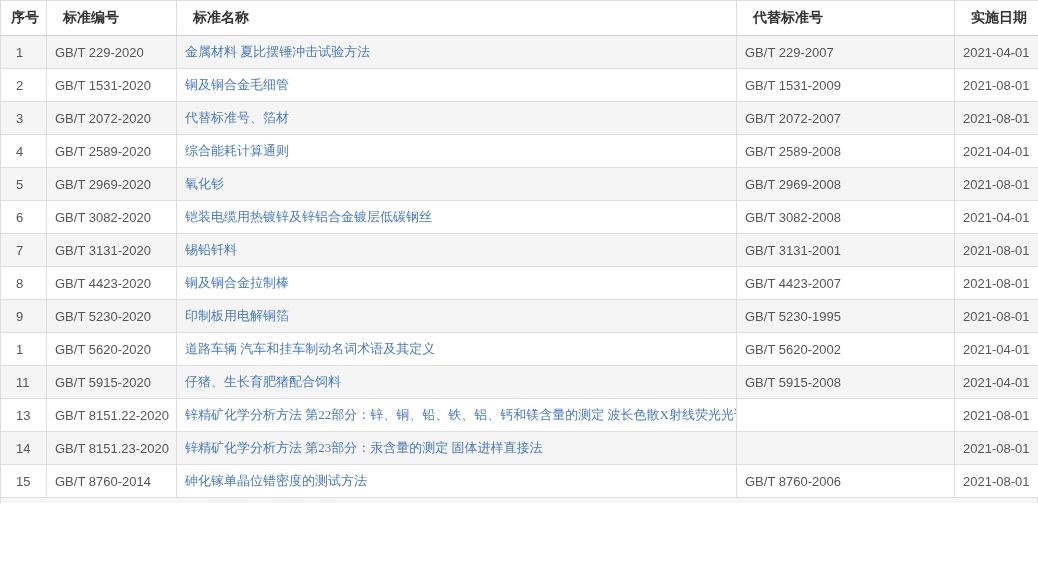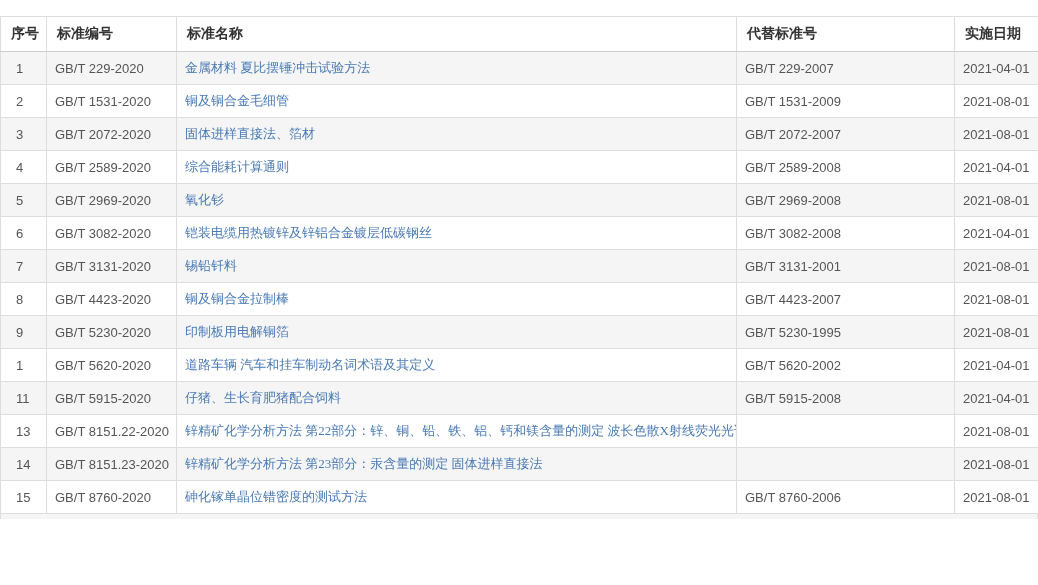--- a/index.html
+++ b/index.html
@@ -11,21 +11,20 @@
     --body-text: #555555;
   }
   * { box-sizing: border-box; }
   html, body { margin: 0; padding: 0; background: #ffffff; }
   body { font-family: "Liberation Sans", "DejaVu Sans", sans-serif; }
   .page {
     width: 1038px;
     height: 509px;
     overflow: hidden;
     background: #ffffff;
-    margin-top: 16px;
   }
   table.standards {
     border-collapse: collapse;
     table-layout: fixed;
     width: 1038px;
     font-size: 13px;
   }
   table.standards th,
   table.standards td {
     border: 1px solid var(--border-color);
@@ -35,21 +34,21 @@
     vertical-align: middle;
   }
   table.standards th {
     height: 35px;
     text-align: left;
     font-size: 14px;
     font-weight: bold;
     color: var(--header-text);
     background: #ffffff;
     border-bottom: 1px solid var(--header-border-color);
-    padding-left: 10px;
+    padding-left: 16px;
   }
   table.standards td {
     height: 33px;
     color: var(--body-text);
   }
   table.standards td:first-child { padding-left: 15px; }
   table.standards th:first-child { padding-left: 10px; }
   tbody tr:nth-child(odd) { background: var(--stripe-color); }
   tbody tr:nth-child(even) { background: #ffffff; }
   a.std-link {
@@ -97,21 +96,21 @@
         <tr>
           <td>2</td>
           <td>GB/T 1531-2020</td>
           <td><a class="std-link" href="#">铜及铜合金毛细管</a></td>
           <td>GB/T 1531-2009</td>
           <td>2021-08-01</td>
         </tr>
         <tr>
           <td>3</td>
           <td>GB/T 2072-2020</td>
-          <td><a class="std-link" href="#">固体进样直接法、箔材</a></td>
+          <td><a class="std-link" href="#">代替标准号、箔材</a></td>
           <td>GB/T 2072-2007</td>
           <td>2021-08-01</td>
         </tr>
         <tr>
           <td>4</td>
           <td>GB/T 2589-2020</td>
           <td><a class="std-link" href="#">综合能耗计算通则</a></td>
           <td>GB/T 2589-2008</td>
           <td>2021-04-01</td>
         </tr>
@@ -173,21 +172,21 @@
         </tr>
         <tr>
           <td>14</td>
           <td>GB/T 8151.23-2020</td>
           <td><a class="std-link" href="#">锌精矿化学分析方法 第23部分：汞含量的测定 固体进样直接法</a></td>
           <td></td>
           <td>2021-08-01</td>
         </tr>
         <tr>
           <td>15</td>
-          <td>GB/T 8760-2020</td>
+          <td>GB/T 8760-2014</td>
           <td><a class="std-link" href="#">砷化镓单晶位错密度的测试方法</a></td>
           <td>GB/T 8760-2006</td>
           <td>2021-08-01</td>
         </tr>
       </tbody>
   </table>
   <div class="partial-row"></div>
 </div>
 
 </body></html>

